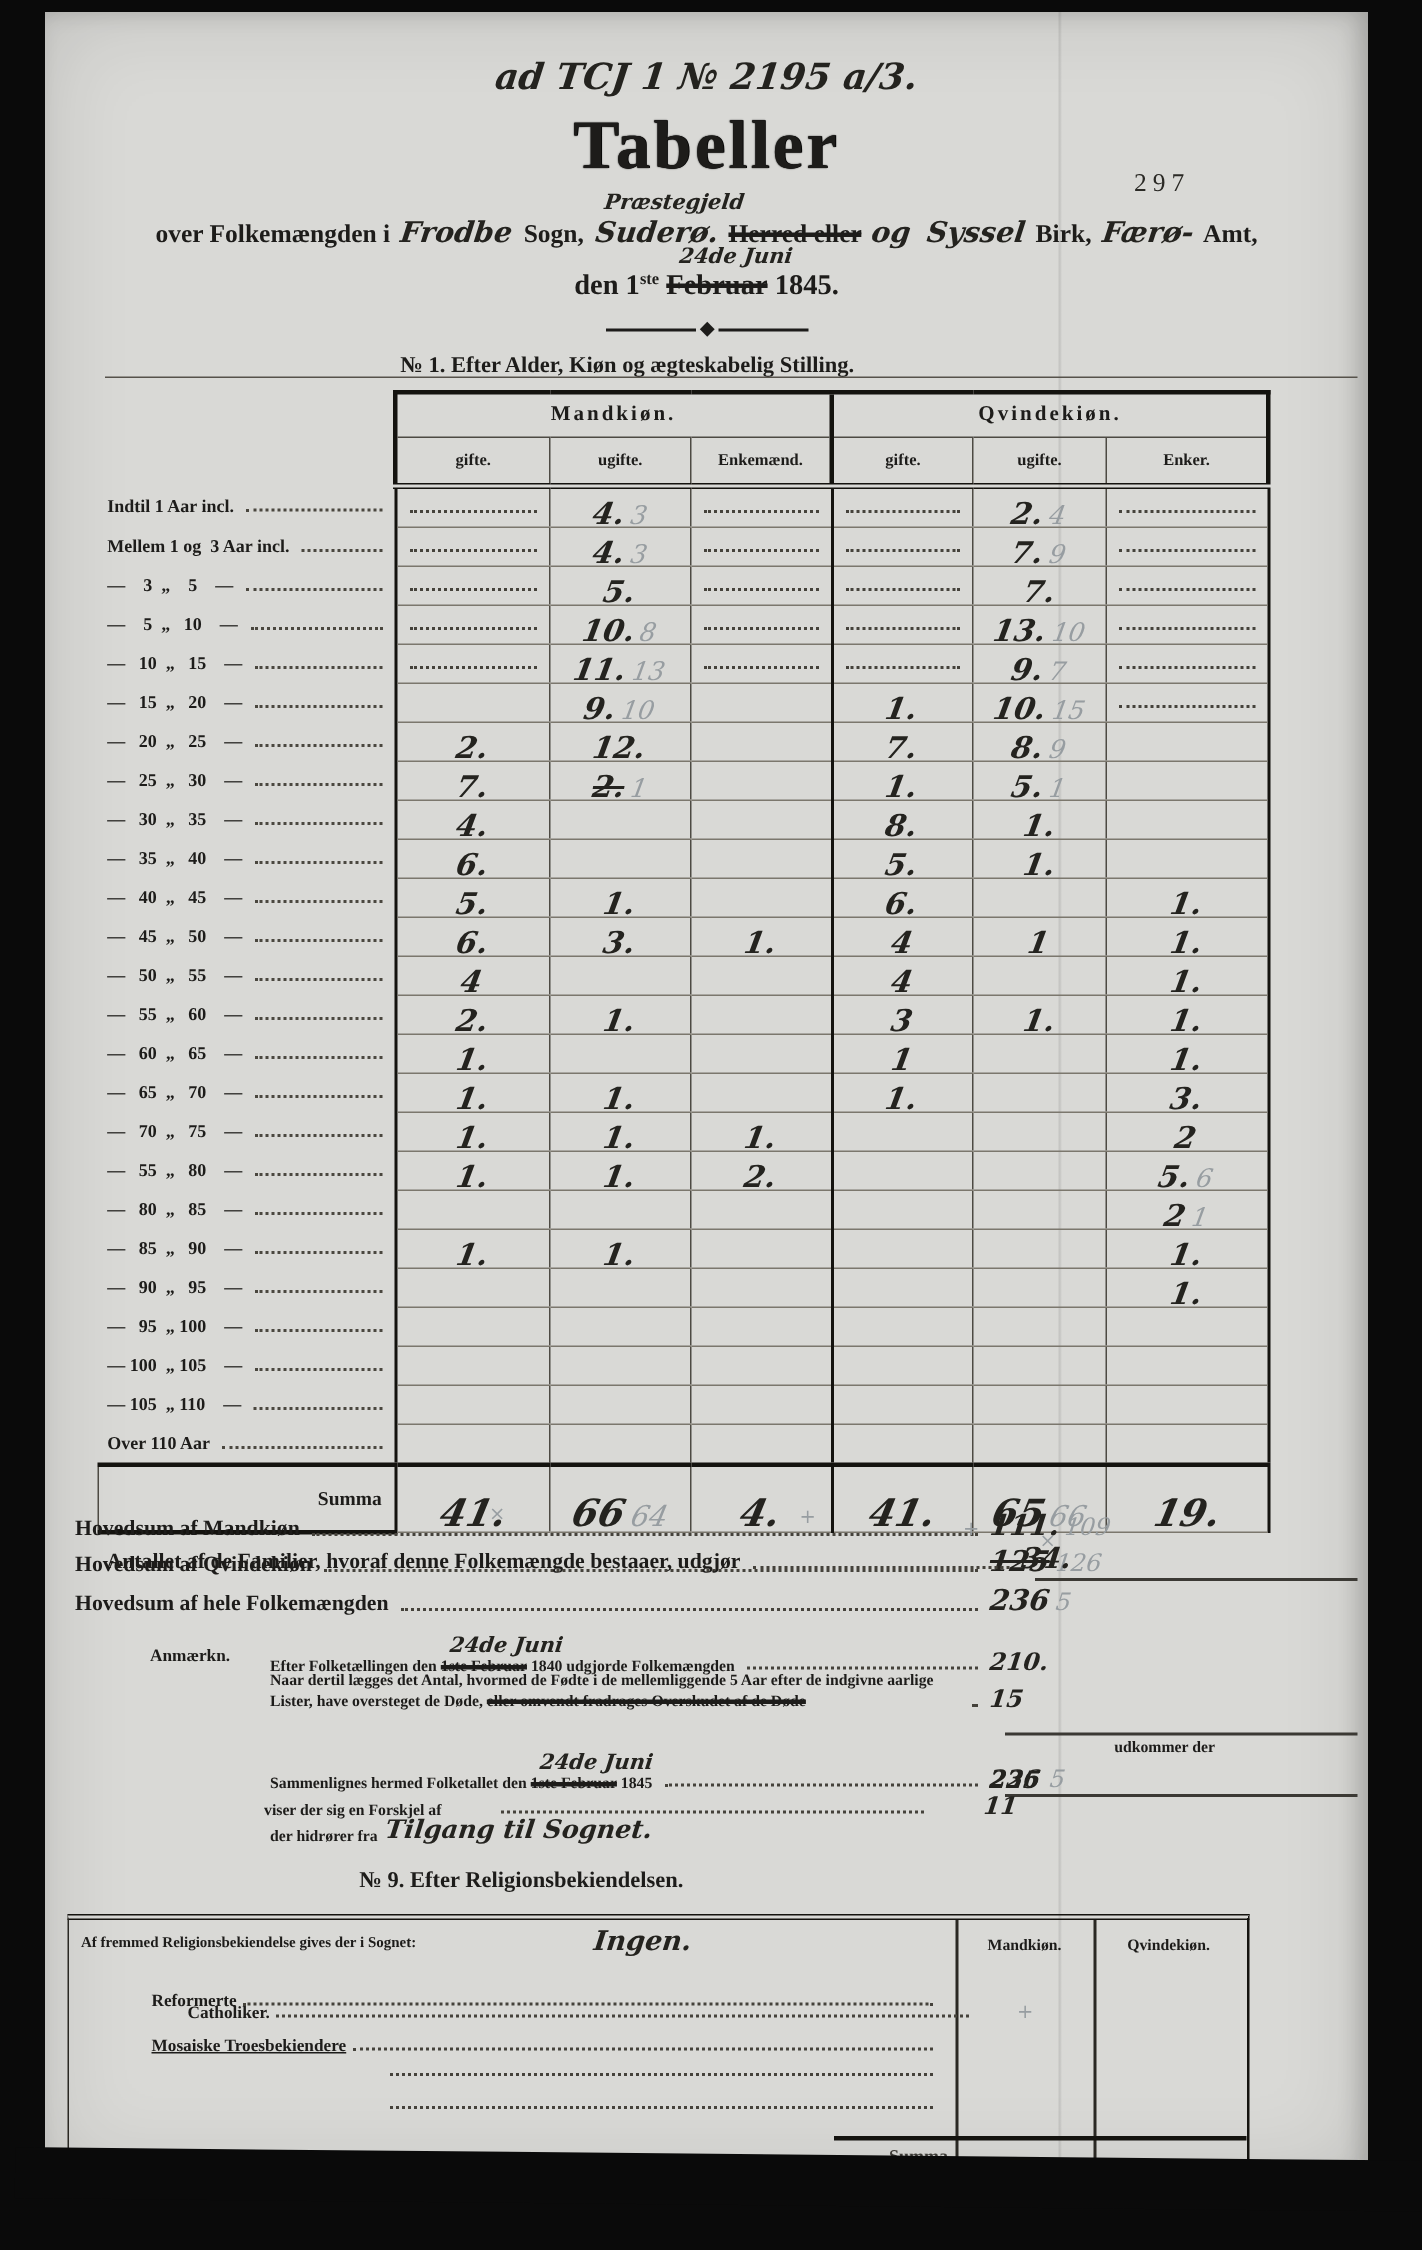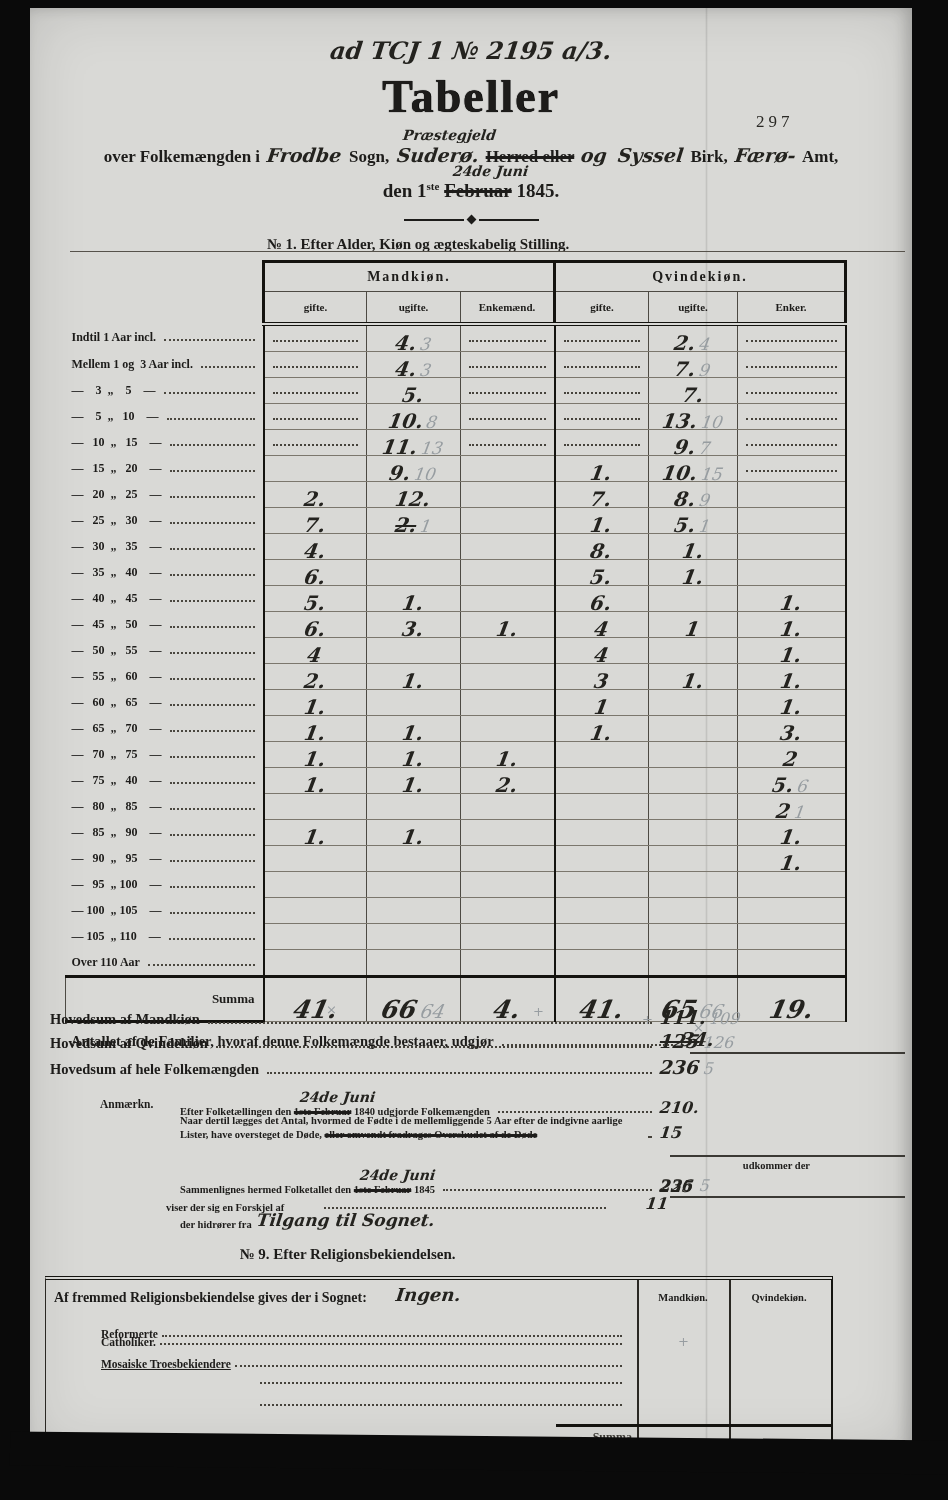--- a/index.html
+++ b/index.html
@@ -81,33 +81,33 @@
   .ar-tot{top:1044px;left:660px;width:215px;}
   .ar-rem1{top:1147px;left:640px;width:235px;}
   .ar-rem2{top:1188px;left:640px;width:235px;}
   .remark{font-size:10.5px;}
   .rem-label{position:absolute;top:1090px;left:70px;font-size:11.5px;font-weight:bold;}
   .r1{top:1090px;left:150px;width:630px;}
   .r2{top:1106px;left:150px;width:630px;}
   .r2 .txt{white-space:normal;width:460px;line-height:1.35;}
   .r3{top:1152px;left:500px;width:280px;flex-direction:column;}
   .r4{top:1168px;left:150px;width:630px;}
-  .r5{top:1186px;left:136px;width:630px;gap:32px;}
+  .r5{top:1186px;left:146px;width:630px;gap:32px;}
   .r6{top:1202px;left:150px;width:630px;}
   .remark .rval .hw{font-size:16px;}
   .hw-inline{font-size:17px;}
   
   .s2-head{position:absolute;top:1238px;left:0;width:72%;text-align:center;font-size:15px;font-weight:bold;}
   .t2box{position:absolute;left:15px;top:1268px;width:785px;height:176px;
          border-top:4px double #14130f;border-left:1.5px solid #2a2823;border-right:2.5px solid #14130f;}
   .t2col{position:absolute;top:0;bottom:0;width:1.5px;background:#2a2823;}
   .t2c1{left:591px;} .t2c2{left:683px;}
   .t2colhead{position:absolute;top:12px;font-size:10.5px;font-weight:bold;text-align:center;}
   .t2h1{left:591px;width:92px;} .t2h2{left:683px;width:100px;}
-  .t2intro{position:absolute;top:10px;left:8px;font-size:14px;font-weight:bold;}
+  .t2intro{position:absolute;top:10px;left:8px;font-size:10px;font-weight:bold;}
   .t2none{position:absolute;top:4px;left:350px;font-size:18px;}
   .t2row{position:absolute;left:55px;width:525px;display:flex;align-items:flex-end;font-size:11.5px;font-weight:bold;}
   .t2row .rleader{flex:1;border-bottom:2px dotted #45423b;margin:0 4px 3px;}
   .t2row.blank{left:210px;width:370px;}
   .t2sum-rule{position:absolute;top:144px;left:510px;width:275px;height:2.5px;background:#14130f;}
   .t2summa{position:absolute;top:150px;left:520px;width:66px;text-align:right;font-size:12px;font-weight:bold;color:#3c3a35;}
   .pmark{position:absolute;font-family:"DejaVu Serif",serif;font-style:italic;font-size:13px;color:#979da1;}
 </style>
 </head>
 <body>
@@ -457,21 +457,21 @@
             <td class="dc c0"><span class="hw ink">1.</span></td>
             <td class="dc c1"><span class="hw ink">1.</span></td>
             <td class="dc c2"><span class="hw ink">1.</span></td>
             <td class="dc c3"></td>
             <td class="dc c4"></td>
             <td class="dc c5"><span class="hw ink">2</span></td>
           </tr>
           <tr>
             <td class="lbl">
               <span class="inner">
-                <span class="agelbl">—   75  „   40    —</span>
+                <span class="agelbl">—   55  „   80    —</span>
                 <span class="leader"></span>
               </span>
             </td>
             <td class="dc c0"><span class="hw ink">1.</span></td>
             <td class="dc c1"><span class="hw ink">1.</span></td>
             <td class="dc c2"><span class="hw ink">2.</span></td>
             <td class="dc c3"></td>
             <td class="dc c4"></td>
             <td class="dc c5"><span class="hw ink">5.</span><span class="hw pencil">6</span></td>
           </tr>
@@ -656,21 +656,21 @@
       <div class="t2col t2c2"></div>
       <div class="t2colhead t2h1">Mandkiøn.</div>
       <div class="t2colhead t2h2">Qvindekiøn.</div>
       <div class="t2intro">Af fremmed Religionsbekiendelse gives der i Sognet:</div>
       <div class="t2none hw">Ingen.</div>
       <div>
           <div class="t2row" style="top: 48px;">
             <span class="txt">Reformerte</span>
             <span class="rleader"></span>
           </div>
-          <div class="t2row" style="top: 56px;">
+          <div class="t2row" style="top: 56px; margin-left: 24px;">
             <span class="txt">Catholiker.</span>
             <span class="rleader"></span>
           </div>
           <div class="t2row" style="top: 78px; text-decoration: underline;">
             <span class="txt">Mosaiske Troesbekiendere</span>
             <span class="rleader"></span>
           </div>
           <div class="t2row blank" style="top: 102px;">
             <span class="rleader"></span>
           </div>

